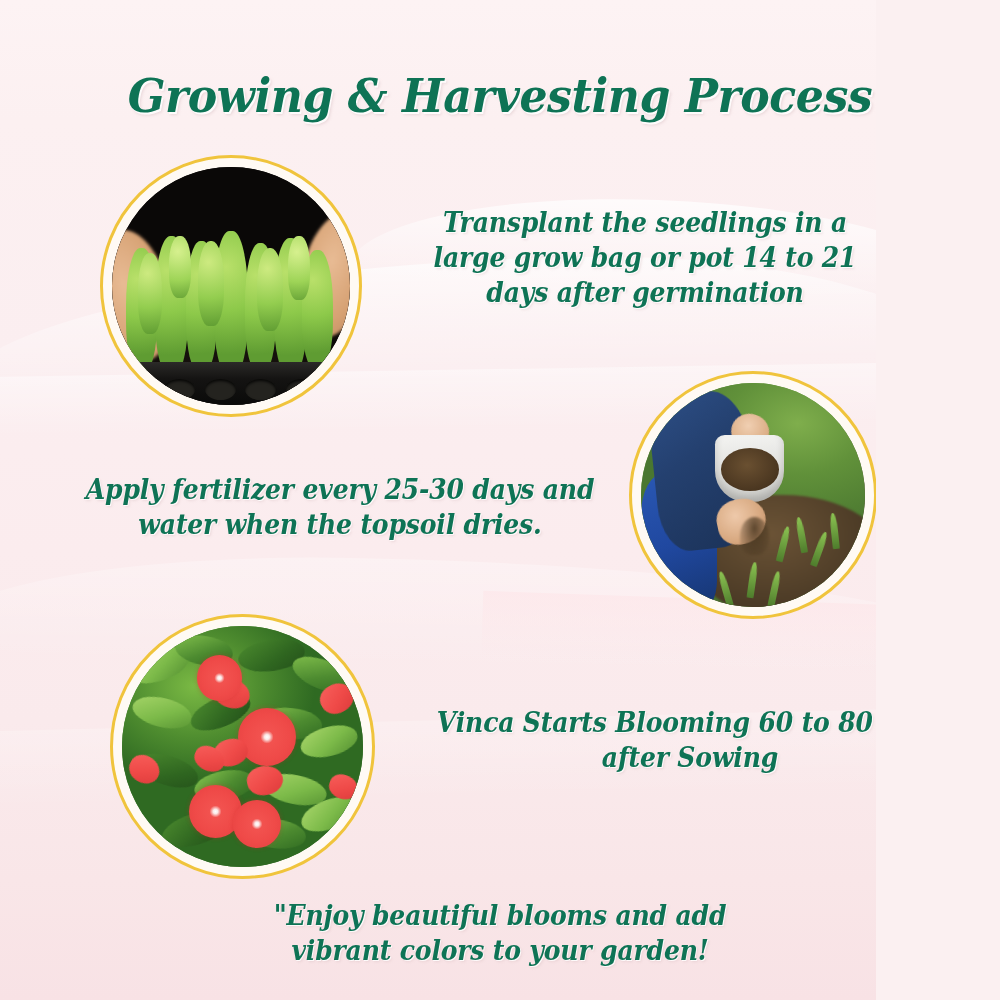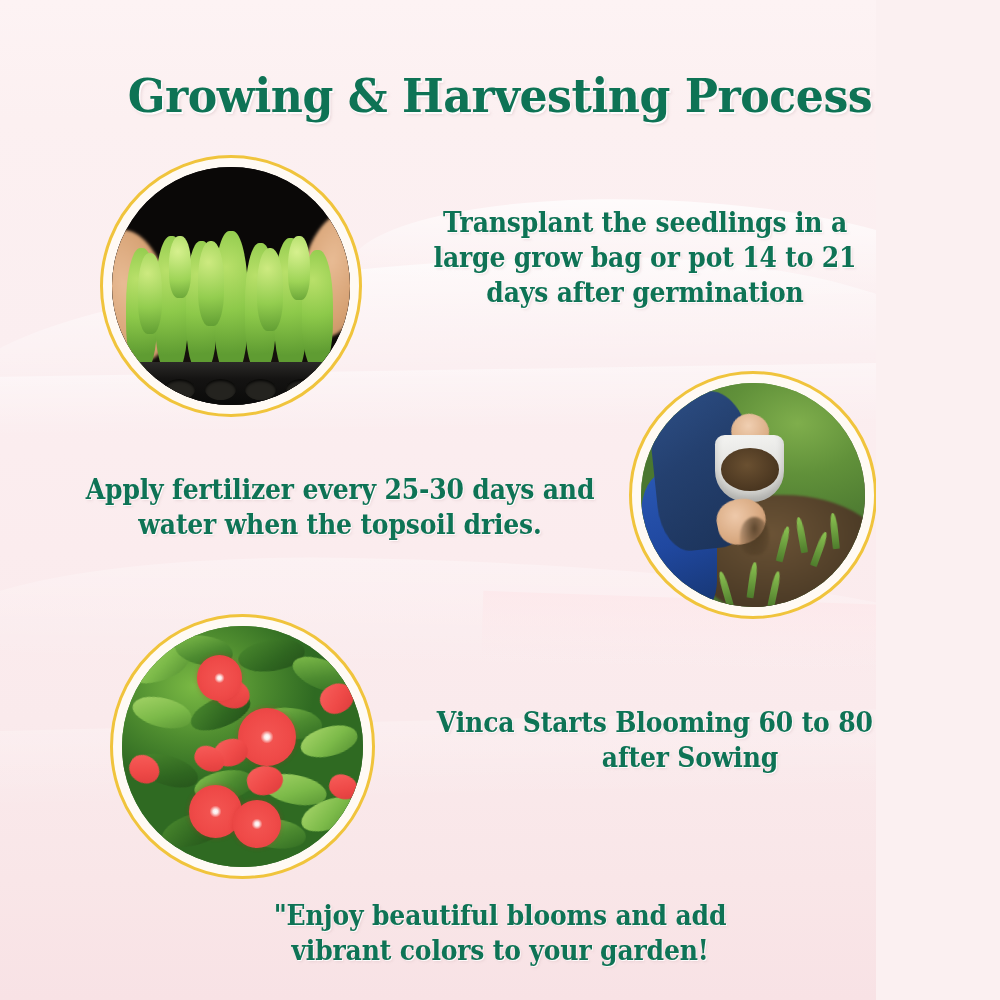--- a/index.html
+++ b/index.html
@@ -16,20 +16,21 @@
     overflow:hidden;
     background:
       linear-gradient(180deg,
         #fdf3f4 0%,
         #fcf0f1 12%,
         #fbeef0 35%,
         #fbecee 55%,
         #faeaec 72%,
         #f9e6e8 88%,
         #f8e2e5 100%);
+    font-style: italic;
   }
   
   .wave{position:absolute;pointer-events:none;}
   .w1{
     left:-5%;top:26%;width:115%;height:120px;
     background:linear-gradient(180deg,rgba(255,255,255,.85),rgba(255,255,255,0));
     transform:rotate(-1.6deg);
     border-radius:60% 40% 55% 45%/100% 100% 0% 0%;
     opacity:.75;
   }

